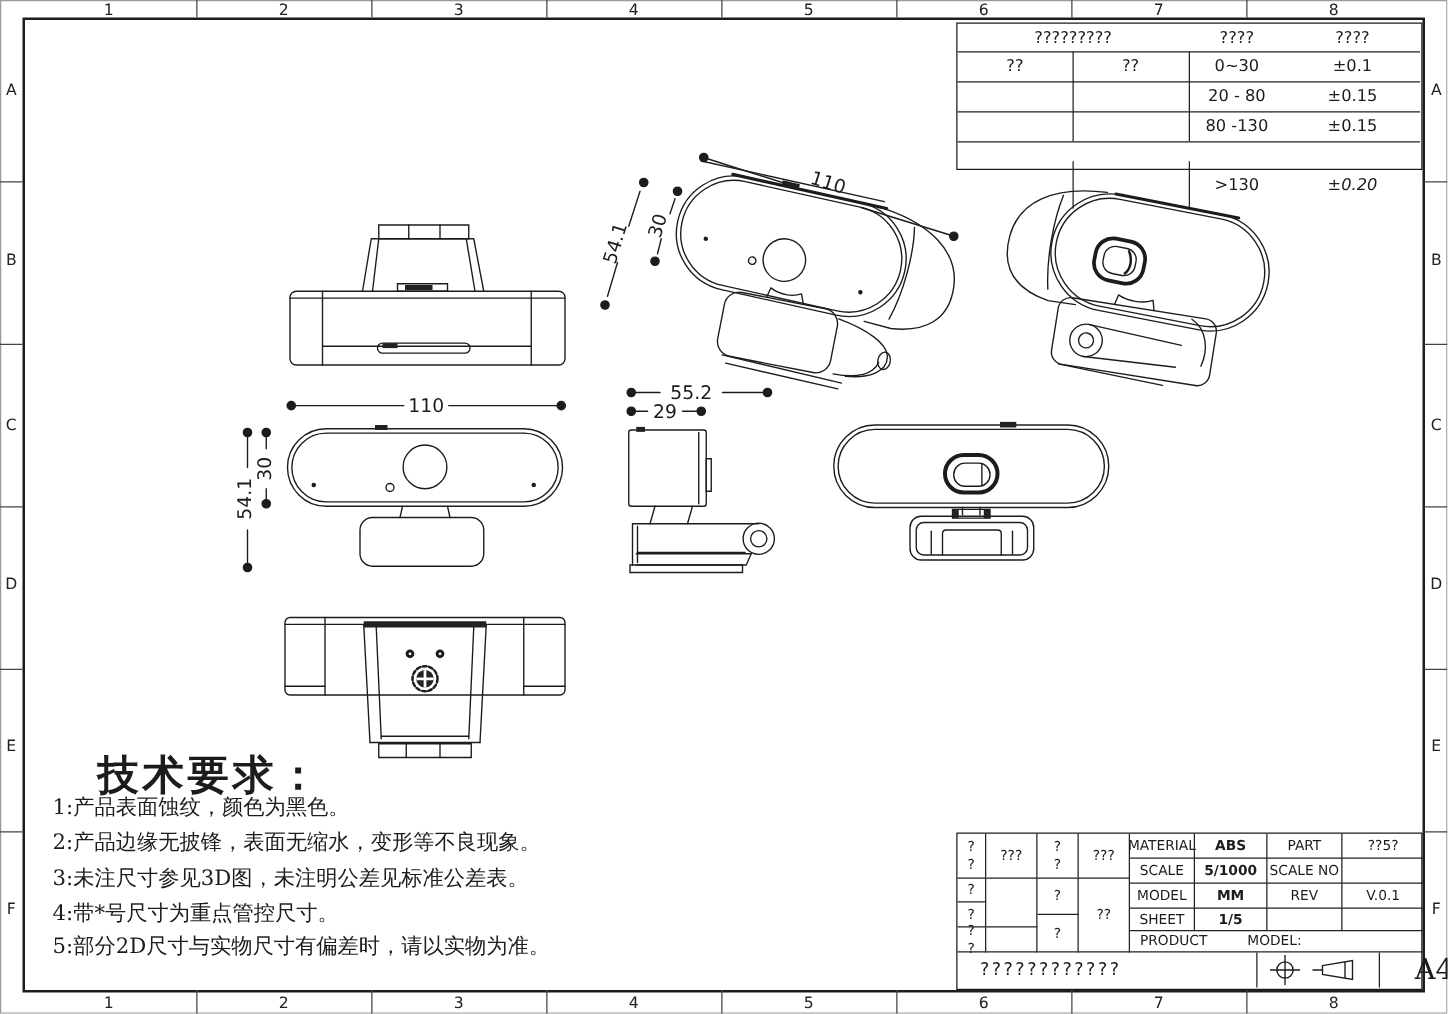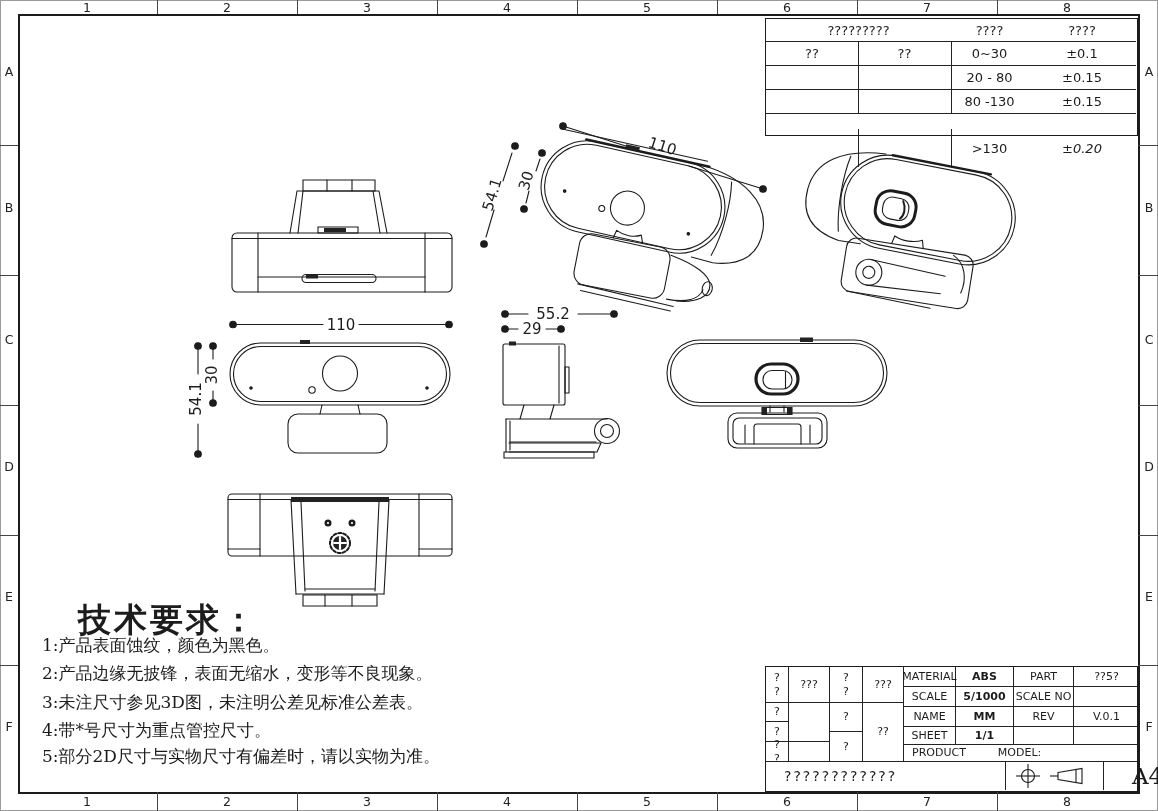--- a/index.html
+++ b/index.html
@@ -156,26 +156,26 @@
   <div class="cell" style="left:97px;top:36px;width:41px;height:59px;">??</div>
 
   <div class="cell" style="left:138px;top:0;width:52px;height:20px;">MATERIAL</div>
   <div class="cell bold" style="left:190px;top:0;width:58px;height:20px;">ABS</div>
   <div class="cell" style="left:248px;top:0;width:60px;height:20px;">PART</div>
   <div class="cell nb" style="left:308px;top:0;width:65px;height:20px;">??5?</div>
   <div class="cell" style="left:138px;top:20px;width:52px;height:20px;">SCALE</div>
   <div class="cell bold" style="left:190px;top:20px;width:58px;height:20px;">5/1000</div>
   <div class="cell" style="left:248px;top:20px;width:60px;height:20px;">SCALE NO</div>
   <div class="cell nb" style="left:308px;top:20px;width:65px;height:20px;"></div>
-  <div class="cell" style="left:138px;top:40px;width:52px;height:20px;">NAME</div>
+  <div class="cell" style="left:138px;top:40px;width:52px;height:20px;">MODEL</div>
   <div class="cell bold" style="left:190px;top:40px;width:58px;height:20px;">MM</div>
   <div class="cell" style="left:248px;top:40px;width:60px;height:20px;">REV</div>
   <div class="cell nb" style="left:308px;top:40px;width:65px;height:20px;">V.0.1</div>
   <div class="cell" style="left:138px;top:60px;width:52px;height:18px;">SHEET</div>
-  <div class="cell bold" style="left:190px;top:60px;width:58px;height:18px;">1/1</div>
+  <div class="cell bold" style="left:190px;top:60px;width:58px;height:18px;">1/5</div>
   <div class="cell" style="left:248px;top:60px;width:60px;height:18px;"></div>
   <div class="cell nb" style="left:308px;top:60px;width:65px;height:18px;"></div>
   <div class="cell nb" style="left:138px;top:78px;width:235px;height:17px;justify-content:flex-start;padding-left:8px;gap:32px;">
     <span>PRODUCT</span>
     <span>MODEL:</span>
   </div>
 
   <div class="tb-bottom">
     <div class="company">????????????</div>
     <div class="proj">

